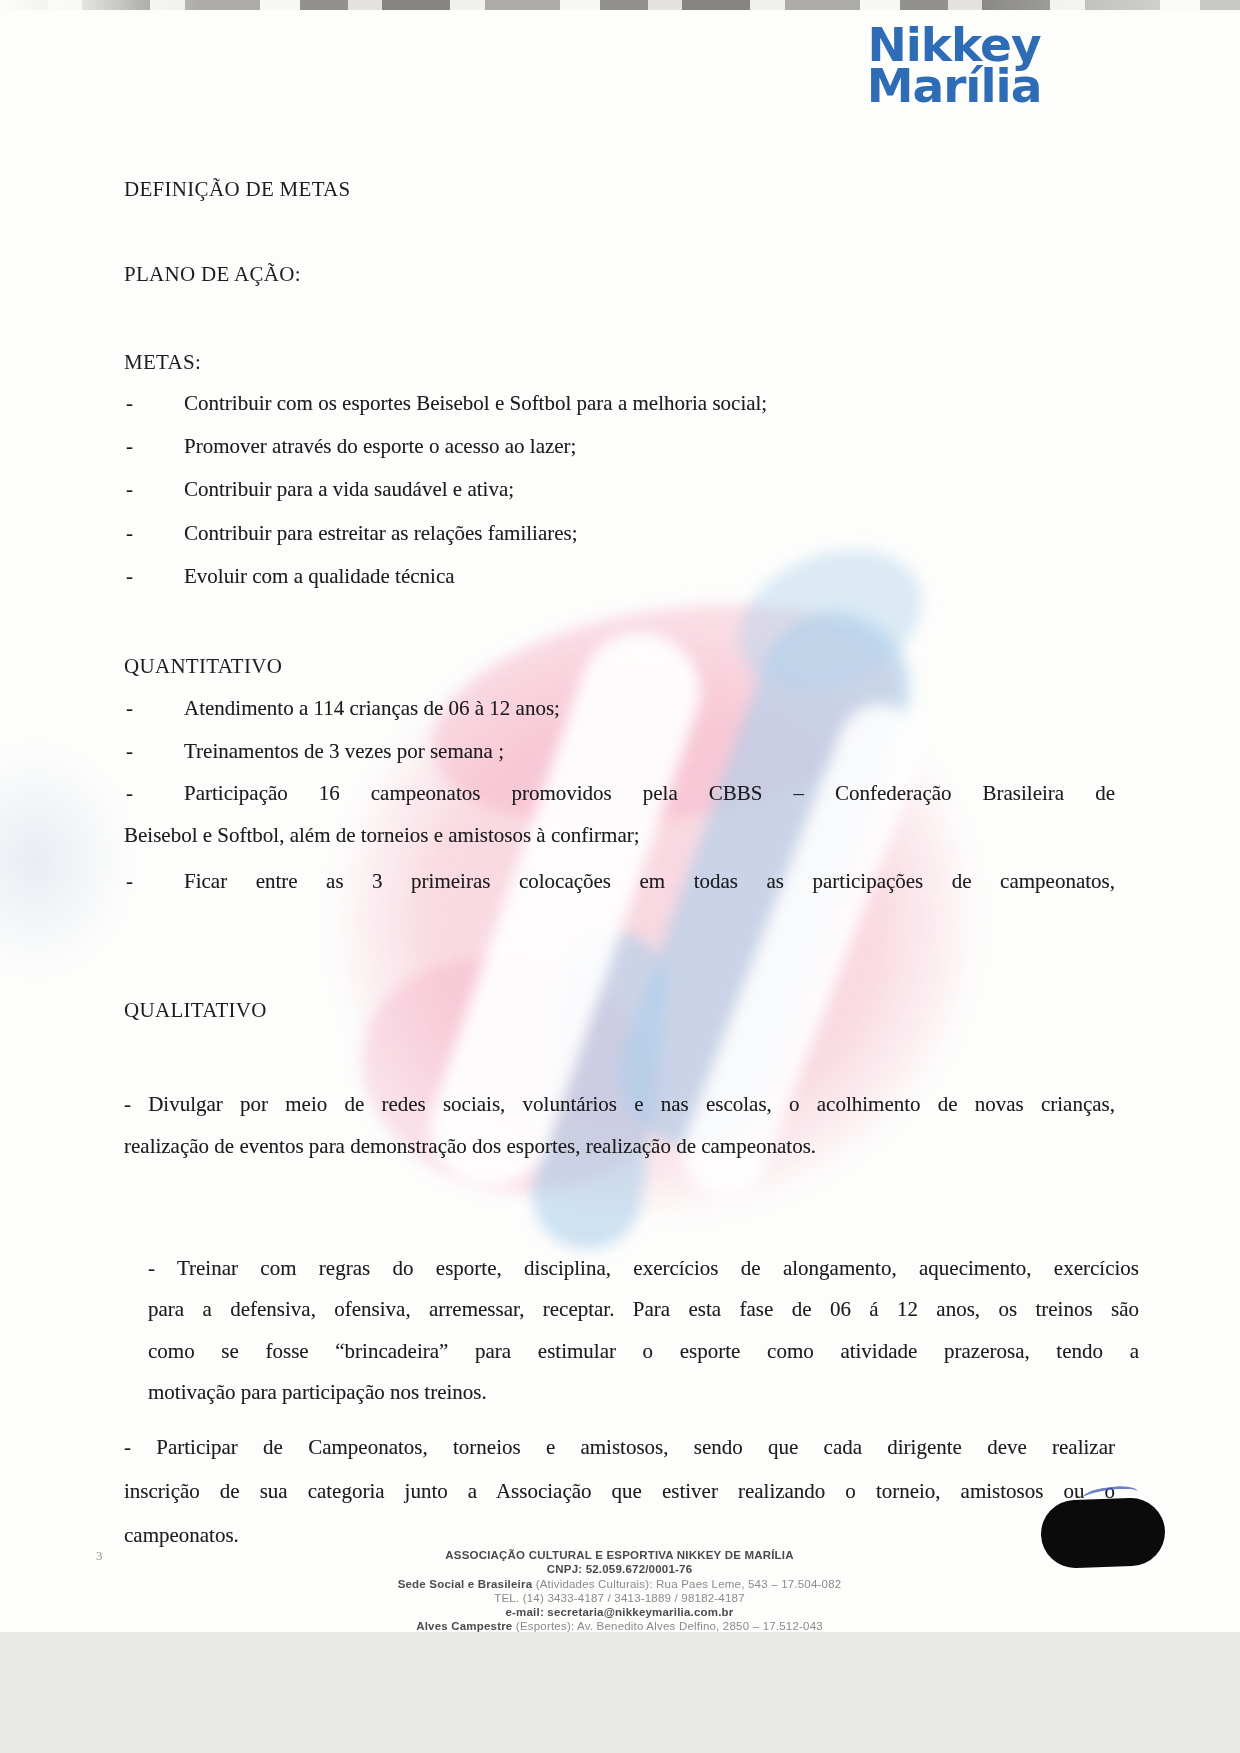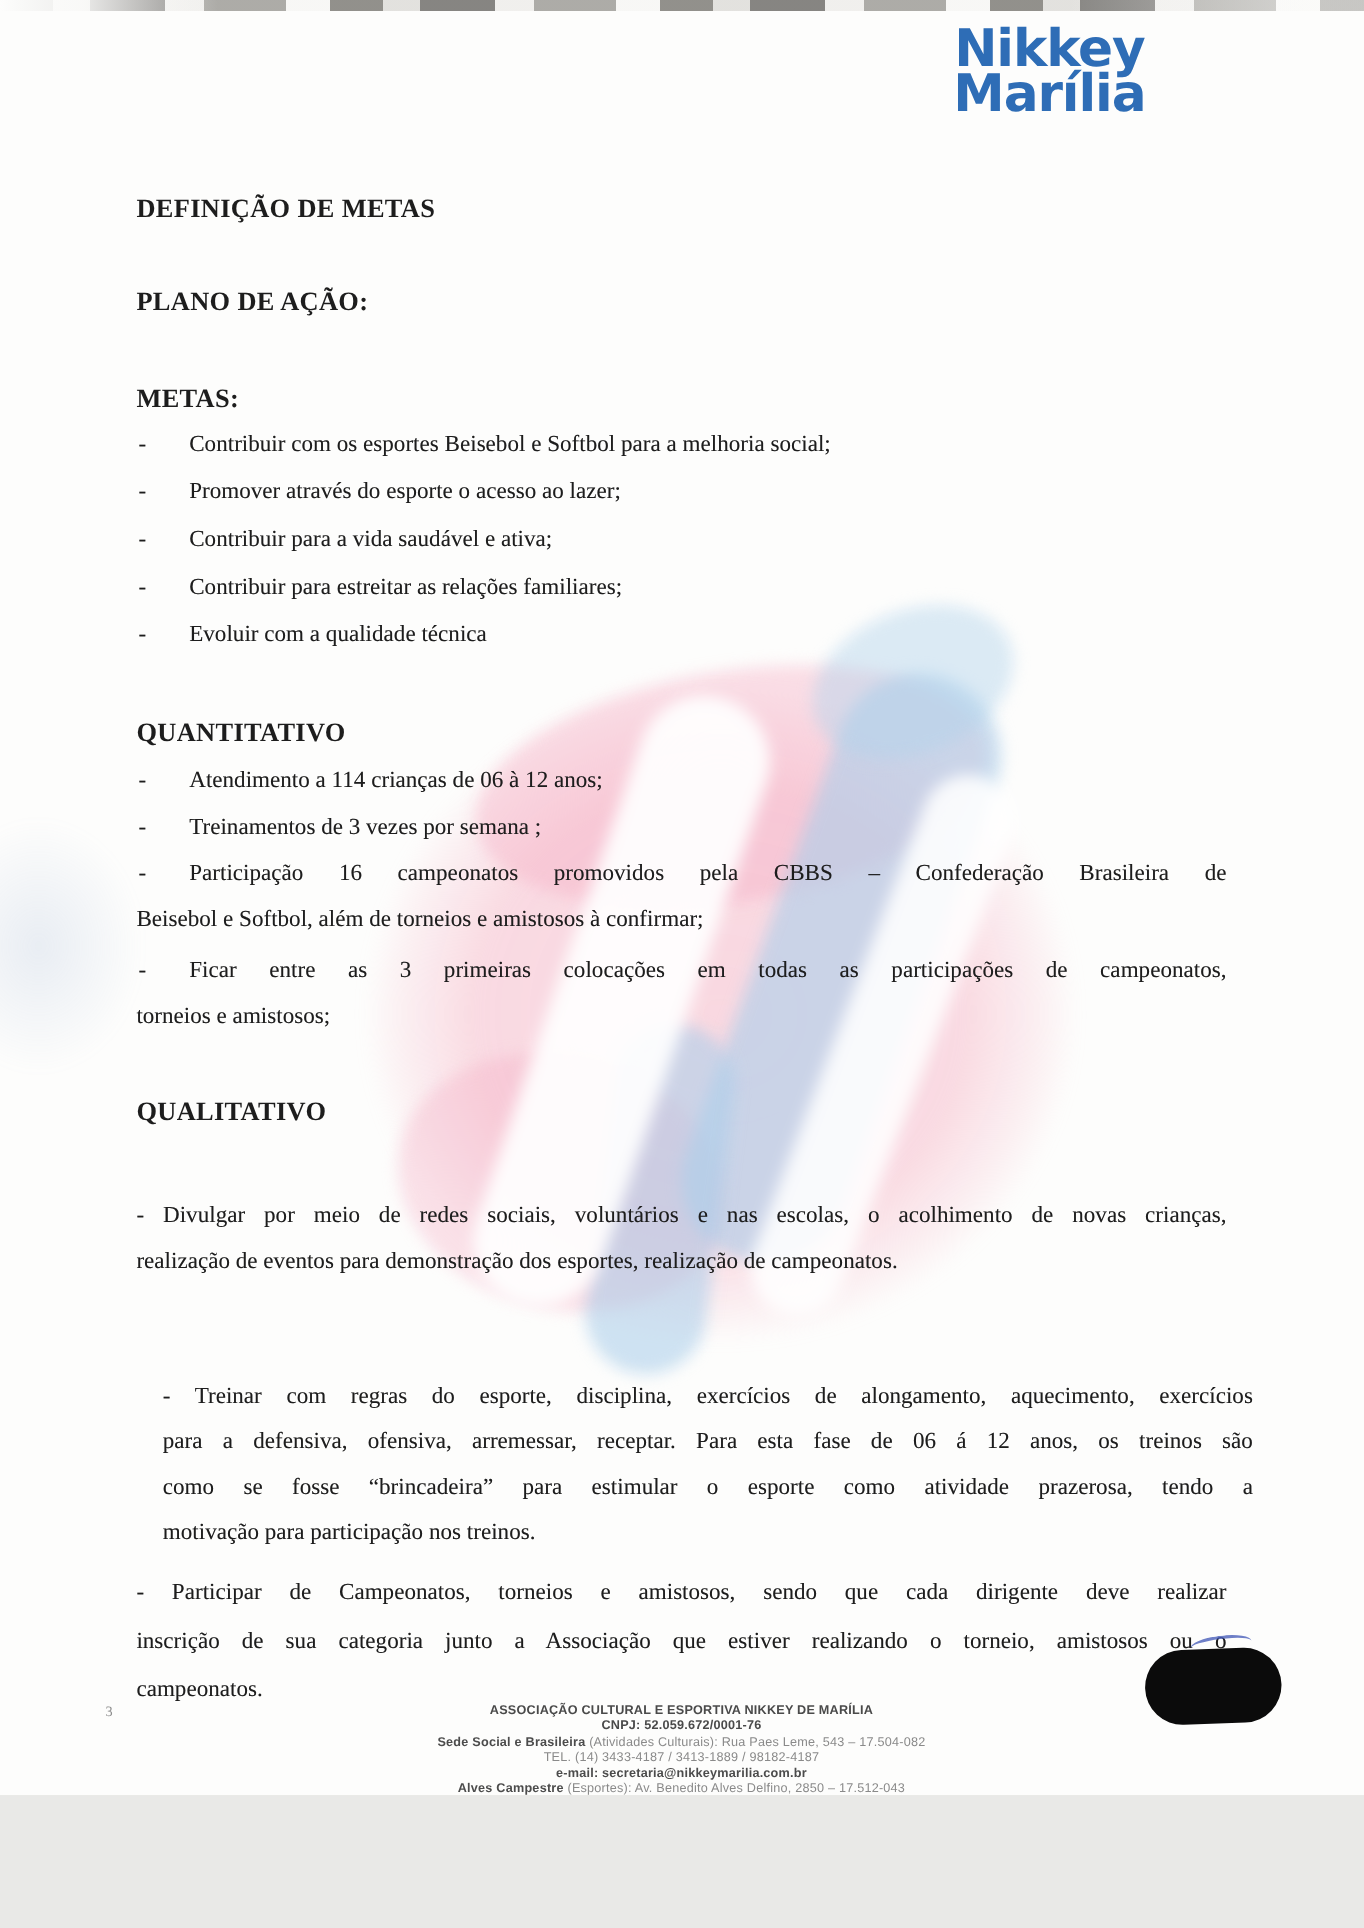--- a/index.html
+++ b/index.html
@@ -45,40 +45,40 @@
     background:rgba(255,255,255,.88);}
 
   
   .logo{position:absolute;left:836px;top:24px;width:236px;text-align:center;z-index:2;
     font-family:"DejaVu Sans",sans-serif;font-weight:bold;font-size:47px;line-height:41px;
     letter-spacing:-1px;}
   .logo-line{white-space:nowrap;}
 
   
   .abs{position:absolute;left:124px;width:991px;z-index:2;}
-  .h{font-weight:bold;font-size:24px;letter-spacing:.3px;margin:0;line-height:1.15;}
+  .h{font-weight:normal;font-size:21px;letter-spacing:.3px;margin:0;line-height:1.15;}
   .title{top:177px;}
   .plan{top:262px;}
   .metas-h{top:350px;}
   .quant-h{top:654px;}
   .qual-h{top:998px;}
 
   .body-txt{font-size:21px;text-shadow:0 0 .6px rgba(40,40,40,.35);}
   .metas-list{top:382px;line-height:43.2px;}
   .q1{top:687px;line-height:43px;}
   .q2{top:730px;line-height:43px;}
   .q3{top:772px;line-height:42px;}
   .q4{top:860px;line-height:42px;}
   .p1{top:1083px;line-height:42px;}
   .p2{top:1248px;line-height:41.3px;margin-left:24px;}
   .p3{top:1425px;line-height:44px;}
 
   .brow{position:relative;}
   .dash{position:absolute;left:2px;}
-  .btxt{display:block;margin-left:48px;}
+  .btxt{display:block;margin-left:60px;}
   .jl{text-align:justify;text-align-last:justify;}
 
   
   .footer{position:absolute;left:124px;top:1548px;width:991px;text-align:center;z-index:2;
     font-family:"Liberation Sans",sans-serif;font-size:11.5px;line-height:14.3px;
     color:#8a8a8a;letter-spacing:.2px;}
   .footer .b{font-weight:bold;color:#4c4c4c;}
   .f-org,.f-cnpj{font-weight:bold;color:#4a4a4a;}
   .f-web{font-weight:bold;color:#565656;}
 
@@ -160,21 +160,20 @@
       <span class="dash">-</span>
       <span class="btxt jl">Participação 16 campeonatos promovidos pela CBBS – Confederação Brasileira de</span>
     </div>
     <div class="cont">Beisebol e Softbol, além de torneios e amistosos à confirmar;</div>
   </div>
   <div class="abs body-txt q4">
     <div class="brow">
       <span class="dash">-</span>
       <span class="btxt jl">Ficar entre as 3 primeiras colocações em todas as participações de campeonatos,</span>
     </div>
-    <div class="cont">torneios e amistosos;</div>
   </div>
 
   <h2 class="abs h qual-h">QUALITATIVO</h2>
 
   <div class="abs body-txt p1">
     <div class="jl">- Divulgar por meio de redes sociais, voluntários e nas escolas, o acolhimento de novas crianças,</div>
     <div>realização de eventos para demonstração dos esportes, realização de campeonatos.</div>
   </div>
   <div class="abs body-txt p2">
     <div class="jl">- Treinar com regras do esporte, disciplina, exercícios de alongamento, aquecimento, exercícios</div>

